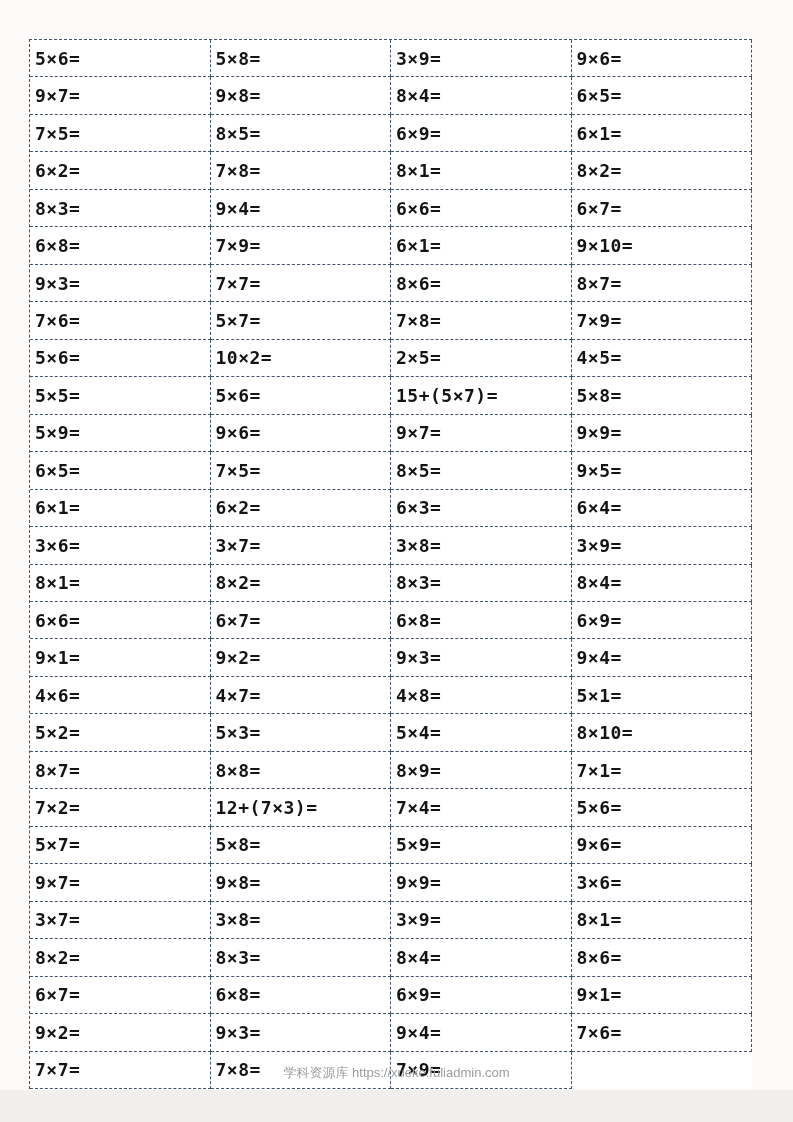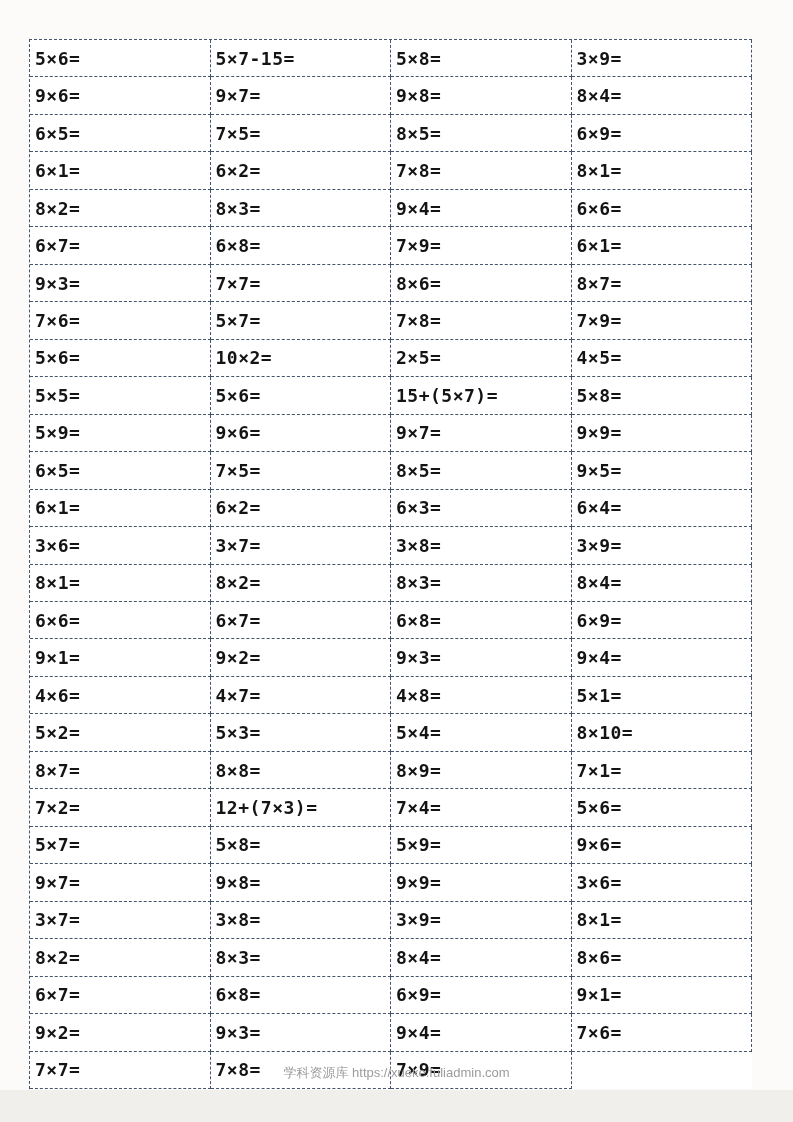--- a/index.html
+++ b/index.html
@@ -62,21 +62,20 @@
     height: 32px;
     background: var(--strip-color, #f1efec);
   }
 </style>
 </head>
 <body>
 
 <div class="page" style="background: rgb(252, 251, 250);">
   <div class="grid" id="problem-grid">
       <div class="cell">5×6=</div>
-      <div class="cell">5×7-15=</div>
       <div class="cell">5×8=</div>
       <div class="cell">3×9=</div>
       <div class="cell">9×6=</div>
       <div class="cell">9×7=</div>
       <div class="cell">9×8=</div>
       <div class="cell">8×4=</div>
       <div class="cell">6×5=</div>
       <div class="cell">7×5=</div>
       <div class="cell">8×5=</div>
       <div class="cell">6×9=</div>
@@ -85,20 +84,21 @@
       <div class="cell">7×8=</div>
       <div class="cell">8×1=</div>
       <div class="cell">8×2=</div>
       <div class="cell">8×3=</div>
       <div class="cell">9×4=</div>
       <div class="cell">6×6=</div>
       <div class="cell">6×7=</div>
       <div class="cell">6×8=</div>
       <div class="cell">7×9=</div>
       <div class="cell">6×1=</div>
+      <div class="cell">9×10=</div>
       <div class="cell">9×3=</div>
       <div class="cell">7×7=</div>
       <div class="cell">8×6=</div>
       <div class="cell">8×7=</div>
       <div class="cell">7×6=</div>
       <div class="cell">5×7=</div>
       <div class="cell">7×8=</div>
       <div class="cell">7×9=</div>
       <div class="cell">5×6=</div>
       <div class="cell">10×2=</div>

